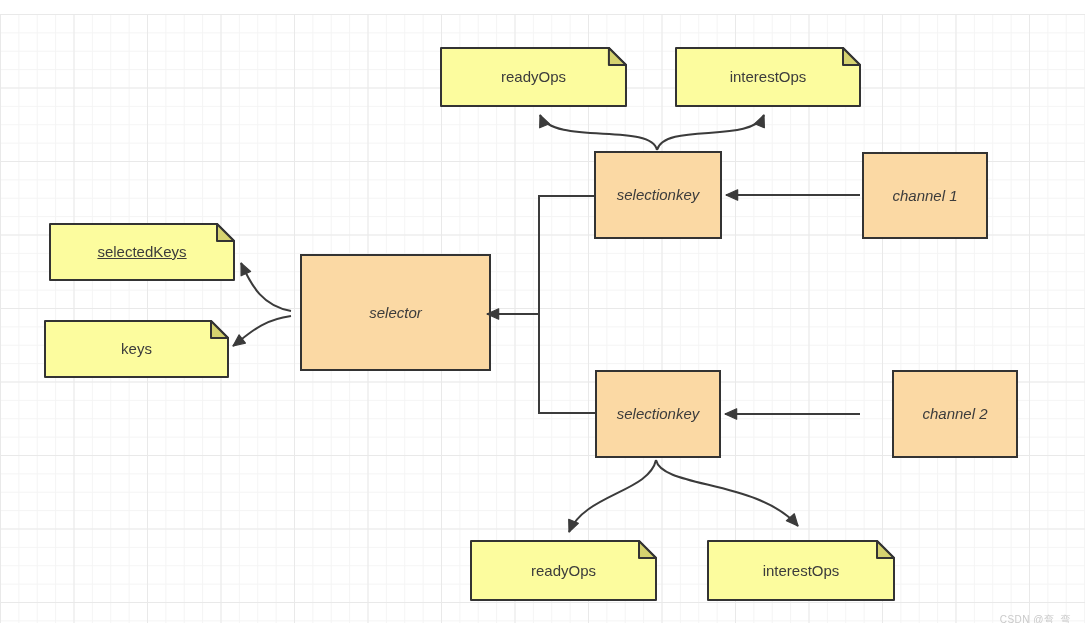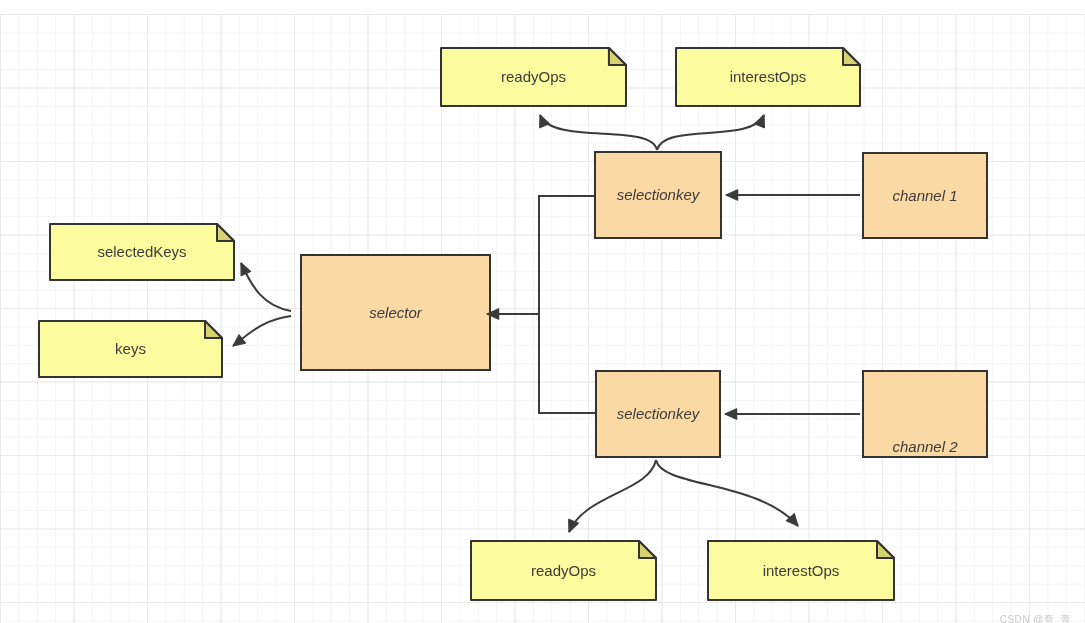--- a/index.html
+++ b/index.html
@@ -33,24 +33,24 @@
   .note svg.note-shape{
     position:absolute;left:0;top:0;width:100%;height:100%;
   }
   .node .label{position:relative;z-index:1;}
   
   #n-readyops-top    {left:440px;top:33px;width:187px;height:60px;}
   #n-interestops-top {left:675px;top:33px;width:186px;height:60px;}
   #n-selectionkey-1  {left:594px;top:137px;width:128px;height:88px;}
   #n-channel-1       {left:862px;top:138px;width:126px;height:87px;}
   #n-selector        {left:300px;top:240px;width:191px;height:117px;}
-  #n-selectedkeys    {left:49px;top:209px;width:186px;height:58px;}
-  #n-keys            {left:38px;top:306px;width:185px;height:58px;}
+  #n-selectedkeys    {left:49px;top:209px;width:186px;height:58px;text-decoration:underline;}
+  #n-keys            {left:44px;top:306px;width:185px;height:58px;}
   #n-selectionkey-2  {left:595px;top:356px;width:126px;height:88px;}
-  #n-channel-2       {left:862px;top:356px;width:126px;height:88px;align-items:flex-end;}
+  #n-channel-2       {left:892px;top:356px;width:126px;height:88px;}
   #n-readyops-bottom {left:470px;top:526px;width:187px;height:61px;}
   #n-interestops-bottom{left:707px;top:526px;width:188px;height:61px;}
   #edges{
     position:absolute;left:0;top:0;width:1085px;height:623px;
     z-index:3;pointer-events:none;
   }
   #watermark{
     position:absolute;right:14px;top:599px;
     font-size:10px;color:#c9c9c9;z-index:4;
     letter-spacing:0.5px;

